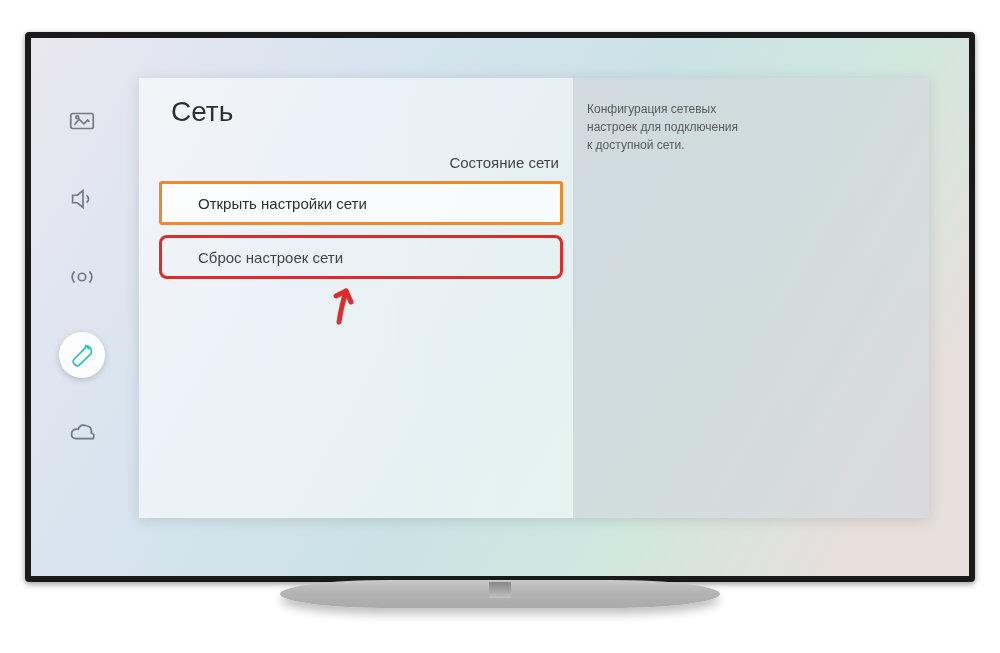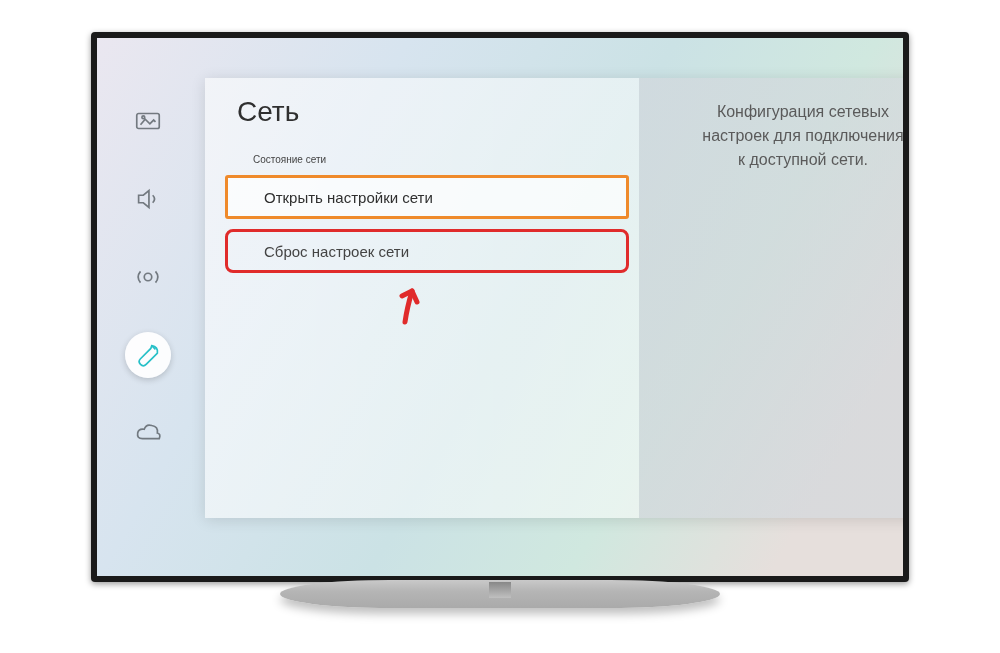--- a/index.html
+++ b/index.html
@@ -2,21 +2,21 @@
 <html><head>
 <meta charset="utf-8">
 <style>
   * { box-sizing: border-box; margin: 0; padding: 0; }
   html, body { width: 1000px; height: 653px; overflow: hidden; font-family: Arial, Helvetica, sans-serif; }
   body { background: #ffffff; display: flex; align-items: flex-start; justify-content: center; }
 
   
   .tv-frame {
     position: relative;
-    width: 818px;
+    width: 950px;
     height: 550px;
     margin-top: 32px;
     background: #1a1a1a;
     border-radius: 4px;
     padding: 6px;
     box-shadow: 0 2px 6px rgba(0,0,0,0.4);
   }
   .screen {
     position: absolute;
     inset: 6px;
@@ -90,39 +90,39 @@
     top: 18px;
     font-size: 28px;
     font-weight: 400;
     color: #2f2f2f;
   }
   .panel .help {
     position: absolute;
     left: 448px;
     top: 22px;
     width: 300px;
-    font-size: 16px;
+    font-size: 12px;
     line-height: 1.5;
     color: #5a5a5a;
     white-space: pre-line;
-    text-align: center;
   }
 
   
   .menu {
     position: absolute;
     left: 20px;
     top: 74px;
     width: 404px;
   }
   .item-plain {
-    margin: 2px 4px 10px 28px;
-    font-size: 10px;
+    margin: 2px 4px 10px 12px;
+    font-size: 15px;
     color: #444;
     cursor: pointer;
+    text-align: right;
   }
   .item-box {
     height: 44px;
     display: flex;
     align-items: center;
     padding-left: 36px;
     font-size: 15px;
     border-radius: 3px;
     cursor: pointer;
     margin-bottom: 10px;

